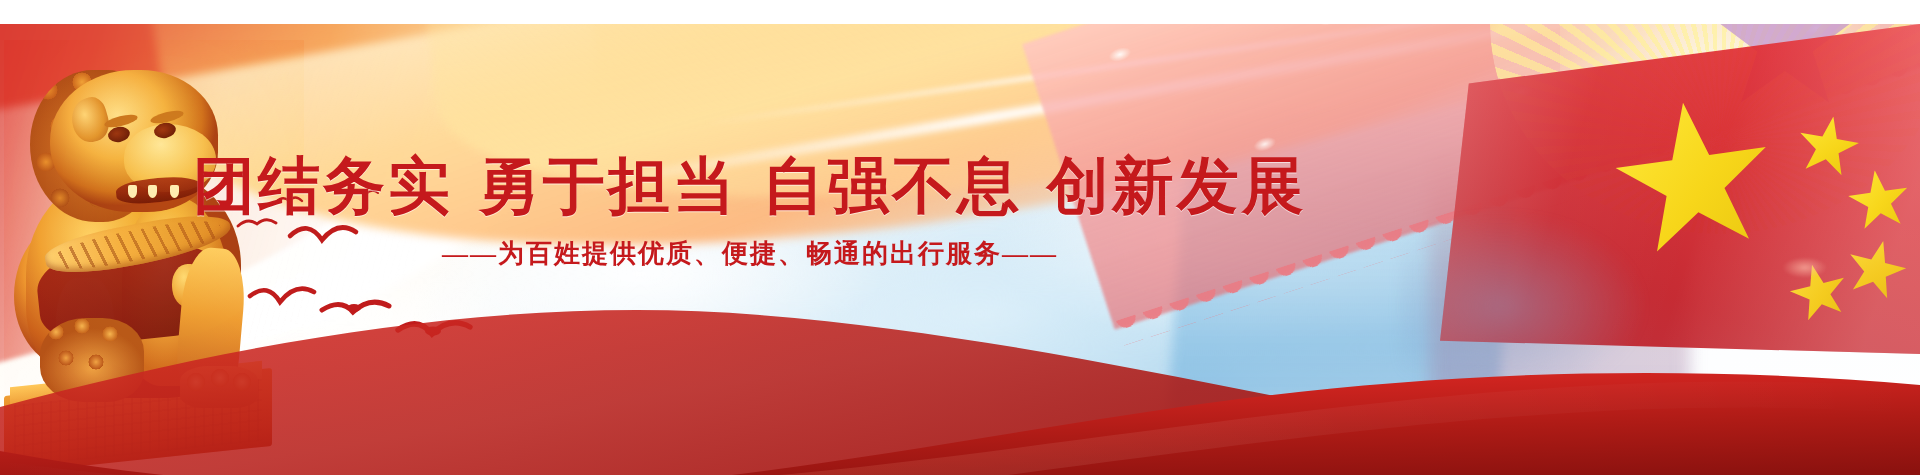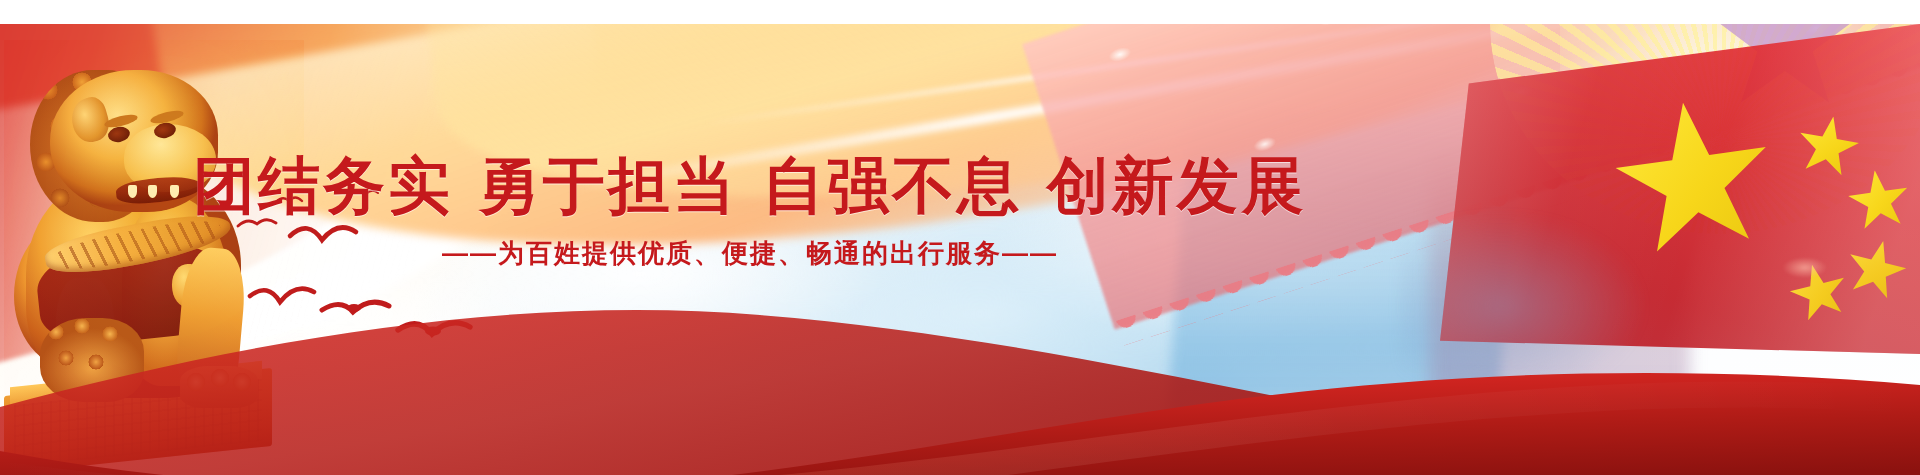--- a/index.html
+++ b/index.html
@@ -355,21 +355,21 @@
     font-size:62px;
     font-weight:bold;
     letter-spacing:3px;
     color:#c5191c;
     line-height:1.1;
     white-space:nowrap;
     text-shadow:0 1px 0 rgba(255,255,255,.6);
   }
   #subtitle{
     margin-top:16px;
-    font-family:Liberation Sans, sans-serif;
+    font-family:Liberation Serif, serif;
     font-size:26px;
     font-weight:bold;
     letter-spacing:2px;
     color:#c5191c;
     white-space:nowrap;
   }
 
   
   #birds{left:230px;top:160px;width:280px;height:160px;}
   #birds svg{display:block;}

